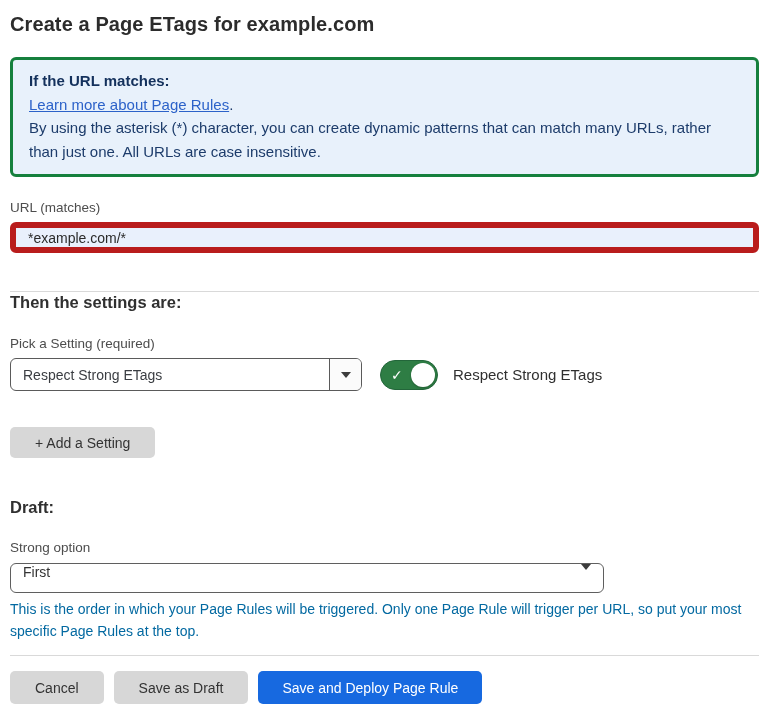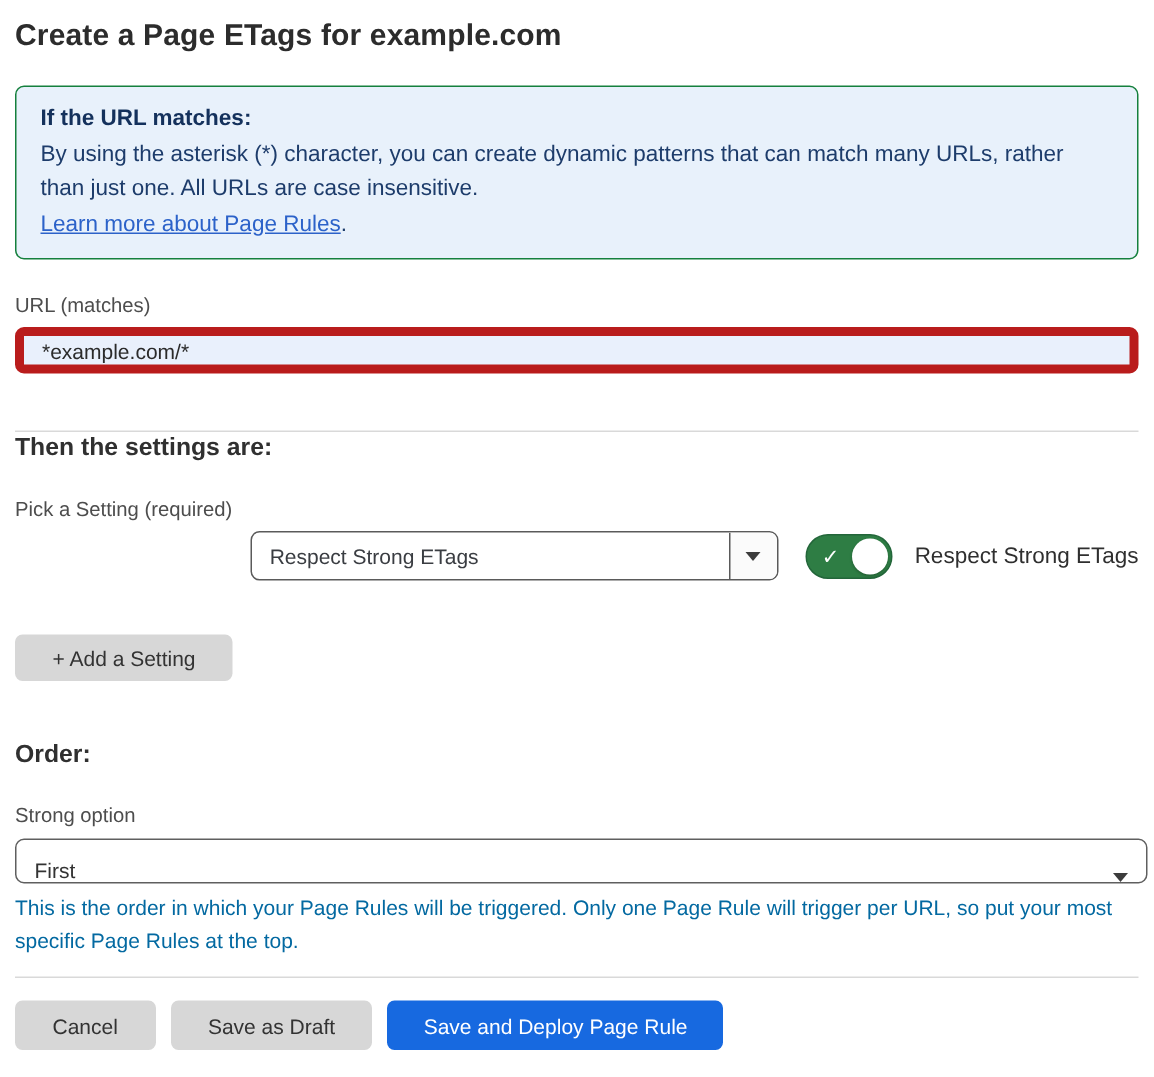--- a/index.html
+++ b/index.html
@@ -18,21 +18,21 @@
     line-height: 24px;
     font-weight: 700;
     color: #2c2c2c;
     letter-spacing: 0.1px;
   }
 
   
   .info-box {
     margin-top: 21px;
     background: #e8f1fb;
-    border: 1px solid #15803d;
+    border: 3px solid #15803d;
     border-radius: 6px;
     padding: 9px 16px 11px 16px;
     font-size: 15px;
     line-height: 23.5px;
     color: #1d3c6b;
   }
   .info-heading { font-weight: 700; color: #14315c; }
   .info-link {
     color: #2c62c9;
     text-decoration: underline;
@@ -75,21 +75,20 @@
     color: #303030;
   }
 
   .label-2 { margin-top: 23px; }
 
   
   .setting-row {
     margin-top: 6px;
     display: flex;
     align-items: center;
-    justify-content: flex-end;
   }
   .setting-select {
     width: 352px;
     height: 33px;
     border: 1px solid #5a5a5a;
     border-radius: 6px;
     background: #ffffff;
     display: flex;
     align-items: stretch;
     cursor: pointer;
@@ -170,27 +169,27 @@
     font-size: 14px;
     cursor: pointer;
   }
   .add-setting-btn { margin-top: 36px; }
 
   .order-heading { margin-top: 39px; }
 
   
   .order-select {
     margin-top: 7px;
-    width: 755px;
+    width: 594px;
     height: 30px;
     border: 1px solid #5f5f5f;
     border-radius: 6px;
     background: #ffffff;
     display: flex;
-    align-items: flex-end;
+    align-items: flex-start;
     padding: 0 12px;
     cursor: pointer;
   }
   .order-select .value {
     flex: 1;
     font-size: 14px;
     color: #333333;
   }
 
   .help-text {
@@ -218,22 +217,22 @@
 </style>
 </head>
 <body>
 
 <div class="page">
 
   <h1 class="page-title">Create a Page ETags for example.com</h1>
 
   <div class="info-box">
     <div class="info-heading">If the URL matches:</div>
+    <div><span class="info-link">Learn more about Page Rules</span><span>.</span></div>
     <div>By using the asterisk (*) character, you can create dynamic patterns that can match many URLs, rather than just one. All URLs are case insensitive.</div>
-    <div><span class="info-link">Learn more about Page Rules</span><span>.</span></div>
   </div>
 
   <div class="field-label">URL (matches)</div>
   <input class="url-input" type="text" value="*example.com/*" style="">
 
   <hr class="divider">
 
   <div class="section-heading">Then the settings are:</div>
 
   <div class="field-label label-2">Pick a Setting (required)</div>
@@ -247,21 +246,21 @@
     </div>
     <div class="toggle">
       <span class="check">✓</span>
       <span class="knob"></span>
     </div>
     <div class="toggle-label">Respect Strong ETags</div>
   </div>
 
   <button class="btn add-setting-btn">+ Add a Setting</button>
 
-  <div class="section-heading order-heading">Order:</div>
+  <div class="section-heading order-heading">Draft:</div>
 
   <div class="field-label">Strong option</div>
 
   <div class="order-select">
     <span class="value">First</span>
     <span class="caret-down"></span>
   </div>
 
   <div class="help-text">This is the order in which your Page Rules will be triggered. Only one Page Rule will trigger per URL, so put your most specific Page Rules at the top.</div>
 

